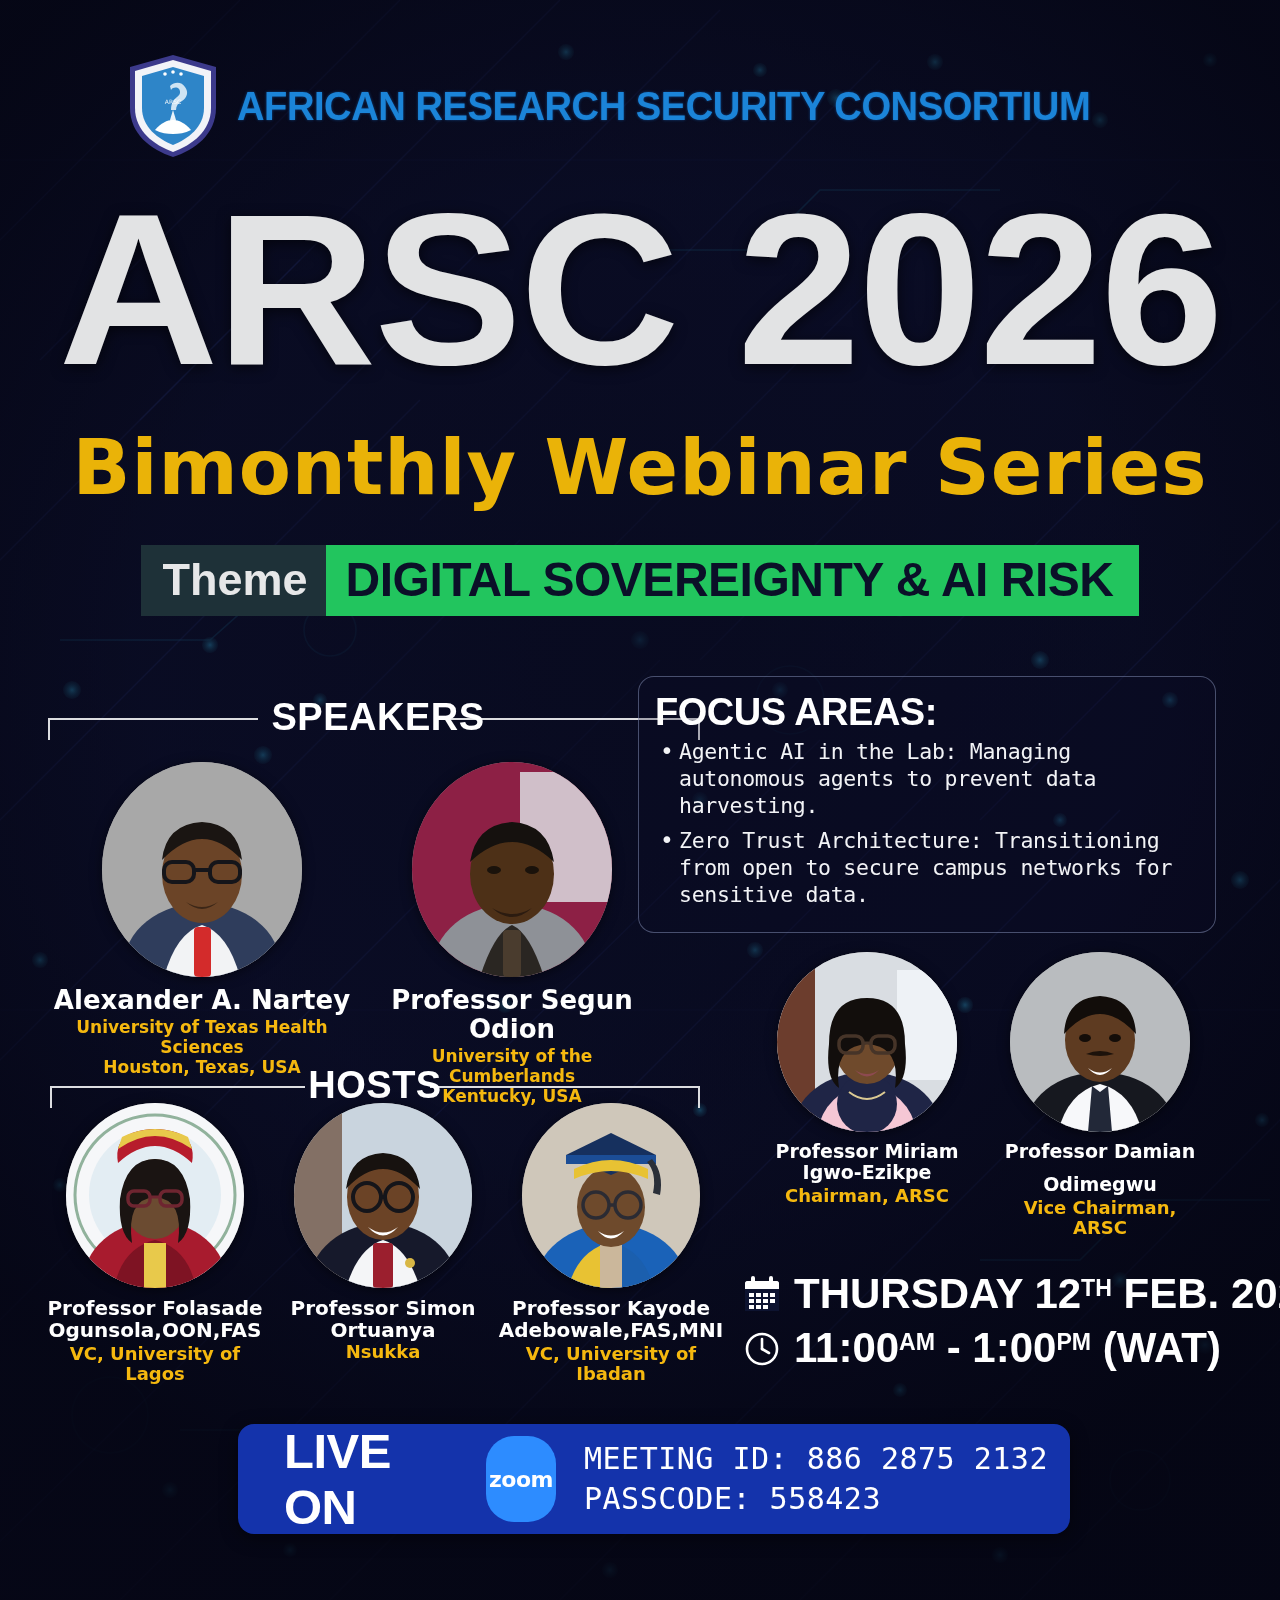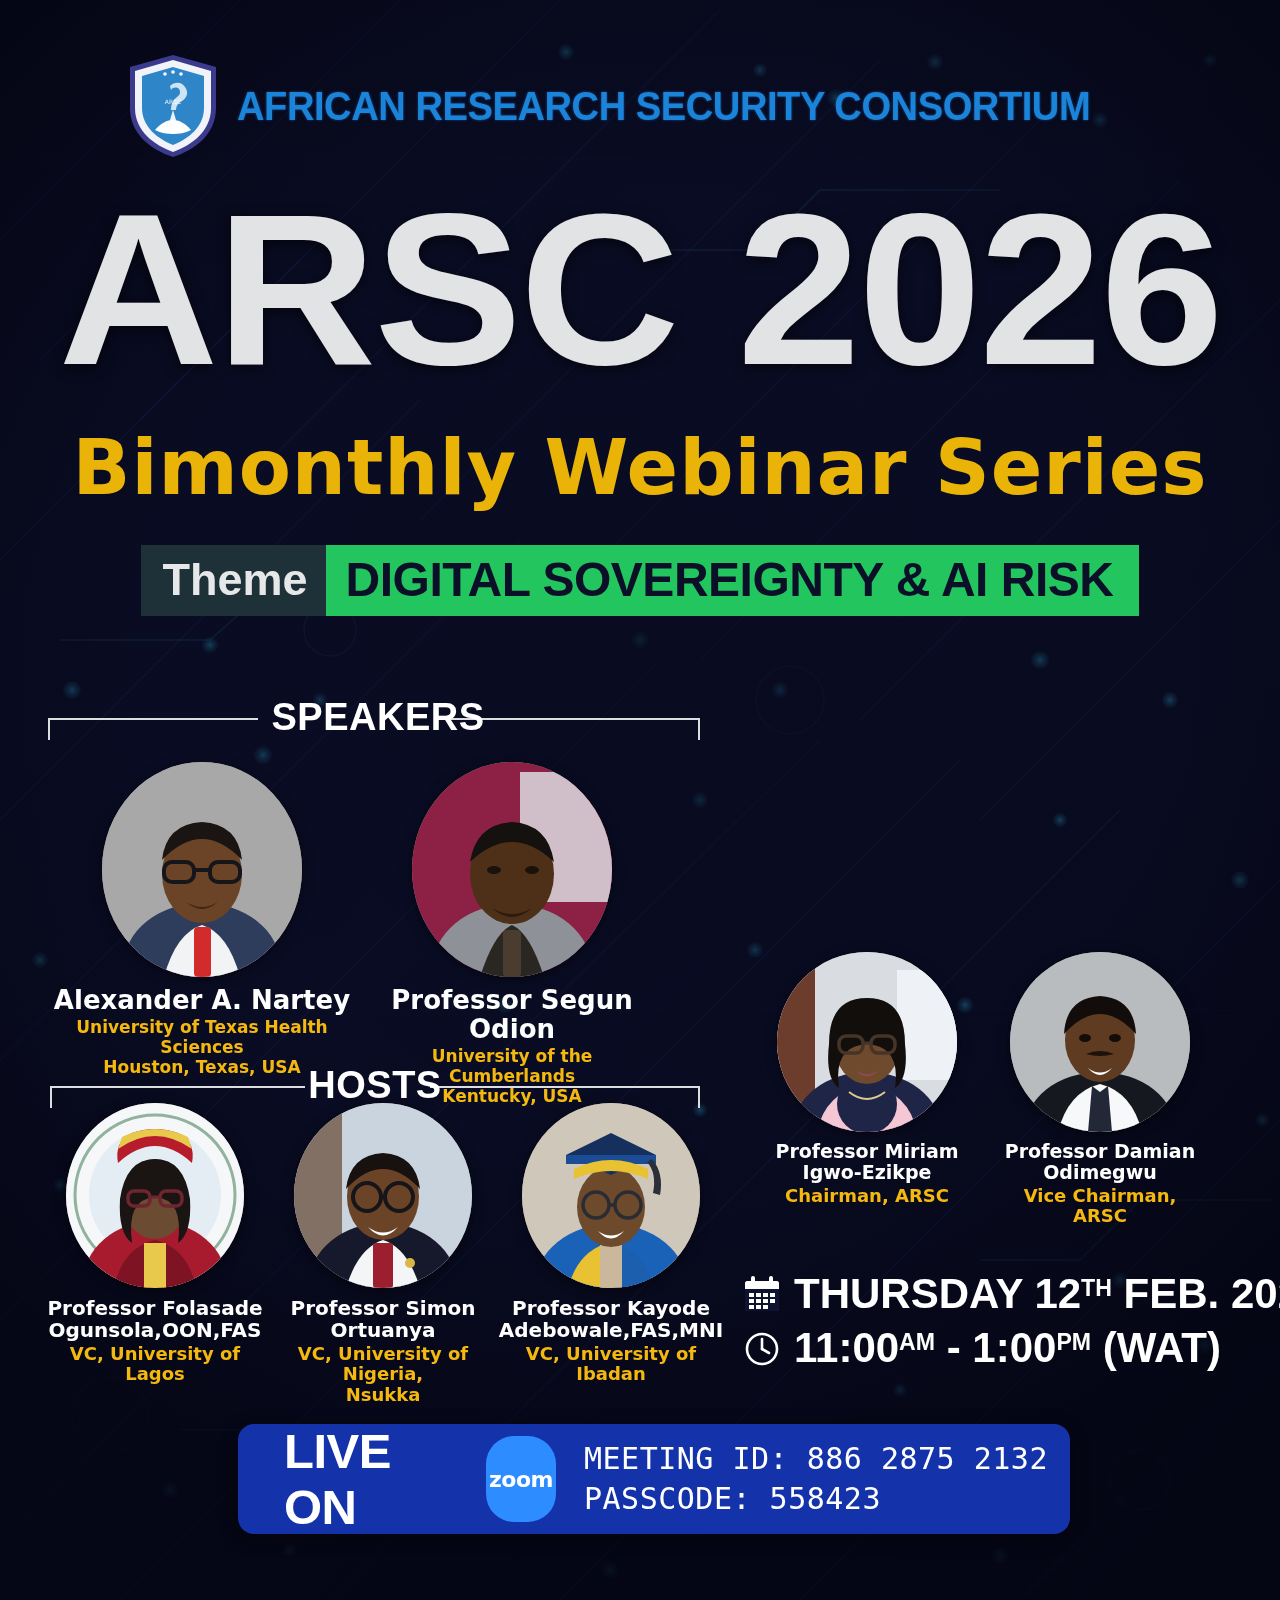--- a/index.html
+++ b/index.html
@@ -386,20 +386,27 @@
         <path d="M80 146 q20 12 40 0 q-20 18-40 0z" fill="#2b1b10"></path>
         <ellipse cx="82" cy="108" rx="7" ry="4" fill="#1a120b"></ellipse>
         <ellipse cx="120" cy="108" rx="7" ry="4" fill="#1a120b"></ellipse>
       </svg>
     </div>
     <div class="pname" style="font-size:26px;">Professor Segun Odion</div>
     <div class="paffil" style="font-size:17px;">University of the Cumberlands</div>
     <div class="paffil" style="font-size:17px;margin-top:1px;">Kentucky, USA</div>
   </div>
 
+  <div class="focus">
+    <h2>FOCUS AREAS:</h2>
+    <ul>
+      <li>Agentic AI in the Lab: Managing autonomous agents to prevent data harvesting.</li>
+      <li>Zero Trust Architecture: Transitioning from open to secure campus networks for sensitive data.</li>
+    </ul>
+  </div>
 
   <div class="bracket" style="left:50px; top:1060px; width:650px; height:50px;">
     <div class="bar" style="left:0; width:255px;"></div>
     <div class="bar" style="right:0; width:270px;"></div>
     <div class="tick" style="left:0;"></div>
     <div class="tick" style="right:0;"></div>
     <div class="lbl" style="left:325px;">HOSTS</div>
   </div>
 
   <div class="person" style="left:40px; top:1103px; width:230px;">
@@ -439,21 +446,20 @@
         <path d="M52 86 q37-40 74 0 q-4-34-37-36 q-33 2-37 36z" fill="#17120f"></path>
         <circle cx="73" cy="94" r="14" fill="none" stroke="#15151a" stroke-width="4"></circle>
         <circle cx="105" cy="94" r="14" fill="none" stroke="#15151a" stroke-width="4"></circle>
         <line x1="87" y1="94" x2="91" y2="94" stroke="#15151a" stroke-width="4"></line>
         <path d="M74 124 q15 11 30 0 q-15 17-30 0z" fill="#ffffff"></path>
         <circle cx="116" cy="160" r="5" fill="#d8b745"></circle>
       </svg>
     </div>
     <div class="pname" style="font-size:20px;">Professor Simon</div>
     <div class="pname" style="font-size:20px;margin-top:0;">Ortuanya</div>
-    <div class="prole" style="font-size:18px;">VC, University of Nigeria,</div>
     <div class="prole" style="font-size:18px;margin-top:0;">Nsukka</div>
   </div>
 
   <div class="person" style="left:762px; top:952px; width:210px;">
     <div class="photo" style="width:180px;height:180px;">
       <svg viewBox="0 0 180 180" xmlns="http://www.w3.org/2000/svg" style="width:100%;height:100%;display:block;">
         <rect width="180" height="180" fill="#d9dde2"></rect>
         <rect x="0" y="0" width="38" height="180" fill="#6c3d2d"></rect>
         <rect x="120" y="18" width="60" height="110" fill="#eef2f6"></rect>
         <ellipse cx="90" cy="178" rx="74" ry="58" fill="#1f2546"></ellipse>
@@ -508,21 +514,21 @@
         <path d="M82 134 l8 6 l8-6 l4 46 l-24 0z" fill="#222838"></path>
         <ellipse cx="90" cy="88" rx="35" ry="42" fill="#5e3b21"></ellipse>
         <path d="M54 82 q36-40 72 0 q-2-36-36-38 q-34 2-36 38z" fill="#120d0a"></path>
         <ellipse cx="75" cy="86" rx="6" ry="4" fill="#130d09"></ellipse>
         <ellipse cx="105" cy="86" rx="6" ry="4" fill="#130d09"></ellipse>
         <path d="M76 102 q14-6 28 0 q-14 4-28 0z" fill="#1c120b"></path>
         <path d="M78 116 q12 9 24 0 q-12 14-24 0z" fill="#ffffff"></path>
       </svg>
     </div>
     <div class="pname" style="font-size:19px;">Professor Damian</div>
-    <div class="pname" style="font-size:19px;margin-top:0;">Odimegwu</div>
+    <div class="pname" style="font-size:19px;margin-top:12px;">Odimegwu</div>
     <div class="prole" style="font-size:18px;">Vice Chairman, ARSC</div>
   </div>
 
   <div class="when">
     <div class="when-row">
       <svg class="when-ico" viewBox="0 0 40 40" xmlns="http://www.w3.org/2000/svg">
         <rect x="3" y="7" width="34" height="30" rx="3" fill="#ffffff"></rect>
         <rect x="3" y="7" width="34" height="8" rx="3" fill="#ffffff"></rect>
         <rect x="3" y="15" width="34" height="22" fill="#0d1330"></rect>
         <g fill="#ffffff">

